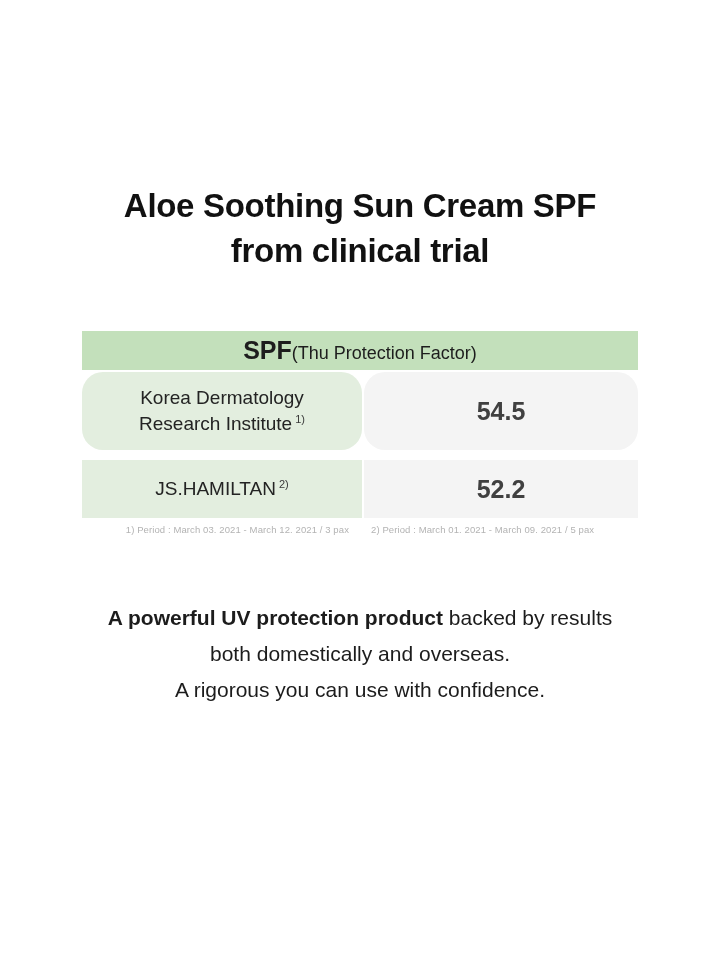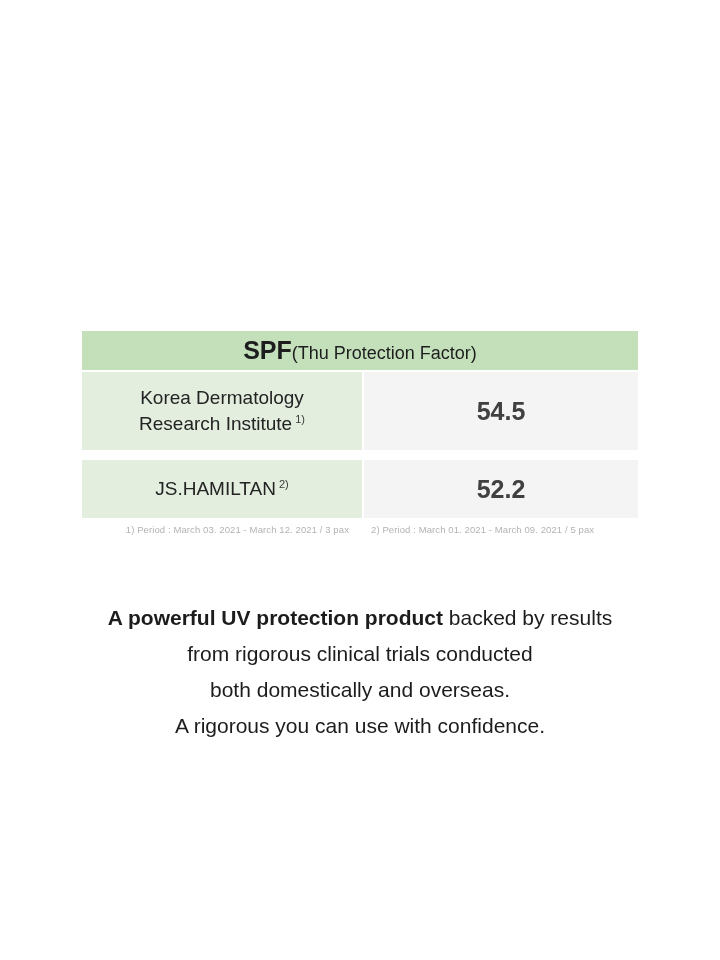--- a/index.html
+++ b/index.html
@@ -85,21 +85,21 @@
     margin-left: 2px;
     background: #f4f4f4;
     display: flex;
     align-items: center;
     justify-content: center;
     font-size: 25px;
     font-weight: bold;
     color: #404040;
   }
   .row-tall .cell-label,
-  .row-tall .cell-value { height: 78px; }
+  .row-tall .cell-value { height: 78px; border-radius: 21px; }
   .row-short .cell-label,
   .row-short .cell-value { height: 58px; margin-top: 8px; }
 
   .sup {
     font-size: 11px;
     vertical-align: super;
     line-height: 0;
     margin-left: 3px;
     color: #3a3a3a;
   }
@@ -131,20 +131,24 @@
     color: #1c1c1c;
   }
   .blurb .strong { font-weight: bold; }
   .blurb-line { display: block; white-space: nowrap; }
 </style>
 </head>
 <body>
 
 <div class="page">
 
+  <div class="title-block">
+    <div class="title-line">Aloe Soothing Sun Cream SPF</div>
+    <div class="title-line">from clinical trial</div>
+  </div>
 
   <div class="spf-table">
 
     <div class="spf-header">
       <span class="hdr-bold">SPF</span><span class="hdr-reg">(Thu Protection Factor)</span>
     </div>
 
     <div class="spf-row row-tall">
       <div class="cell-label">
         <span>
@@ -165,18 +169,17 @@
     </div>
 
   </div>
 
   <div class="footnotes">
     <span class="fn">1) Period : March 03. 2021 - March 12. 2021 / 3 pax</span><span class="fn">2) Period : March 01. 2021 - March 09. 2021 / 5 pax</span>
   </div>
 
   <div class="blurb">
     <span class="blurb-line"><span class="strong">A powerful UV protection product</span><span> backed by results</span></span>
-    <span class="blurb-line">from rigorous clinical trials conducted</span>
     <span class="blurb-line">both domestically and overseas.</span>
     <span class="blurb-line">A rigorous you can use with confidence.</span>
   </div>
 
 </div>
 
 </body></html>

